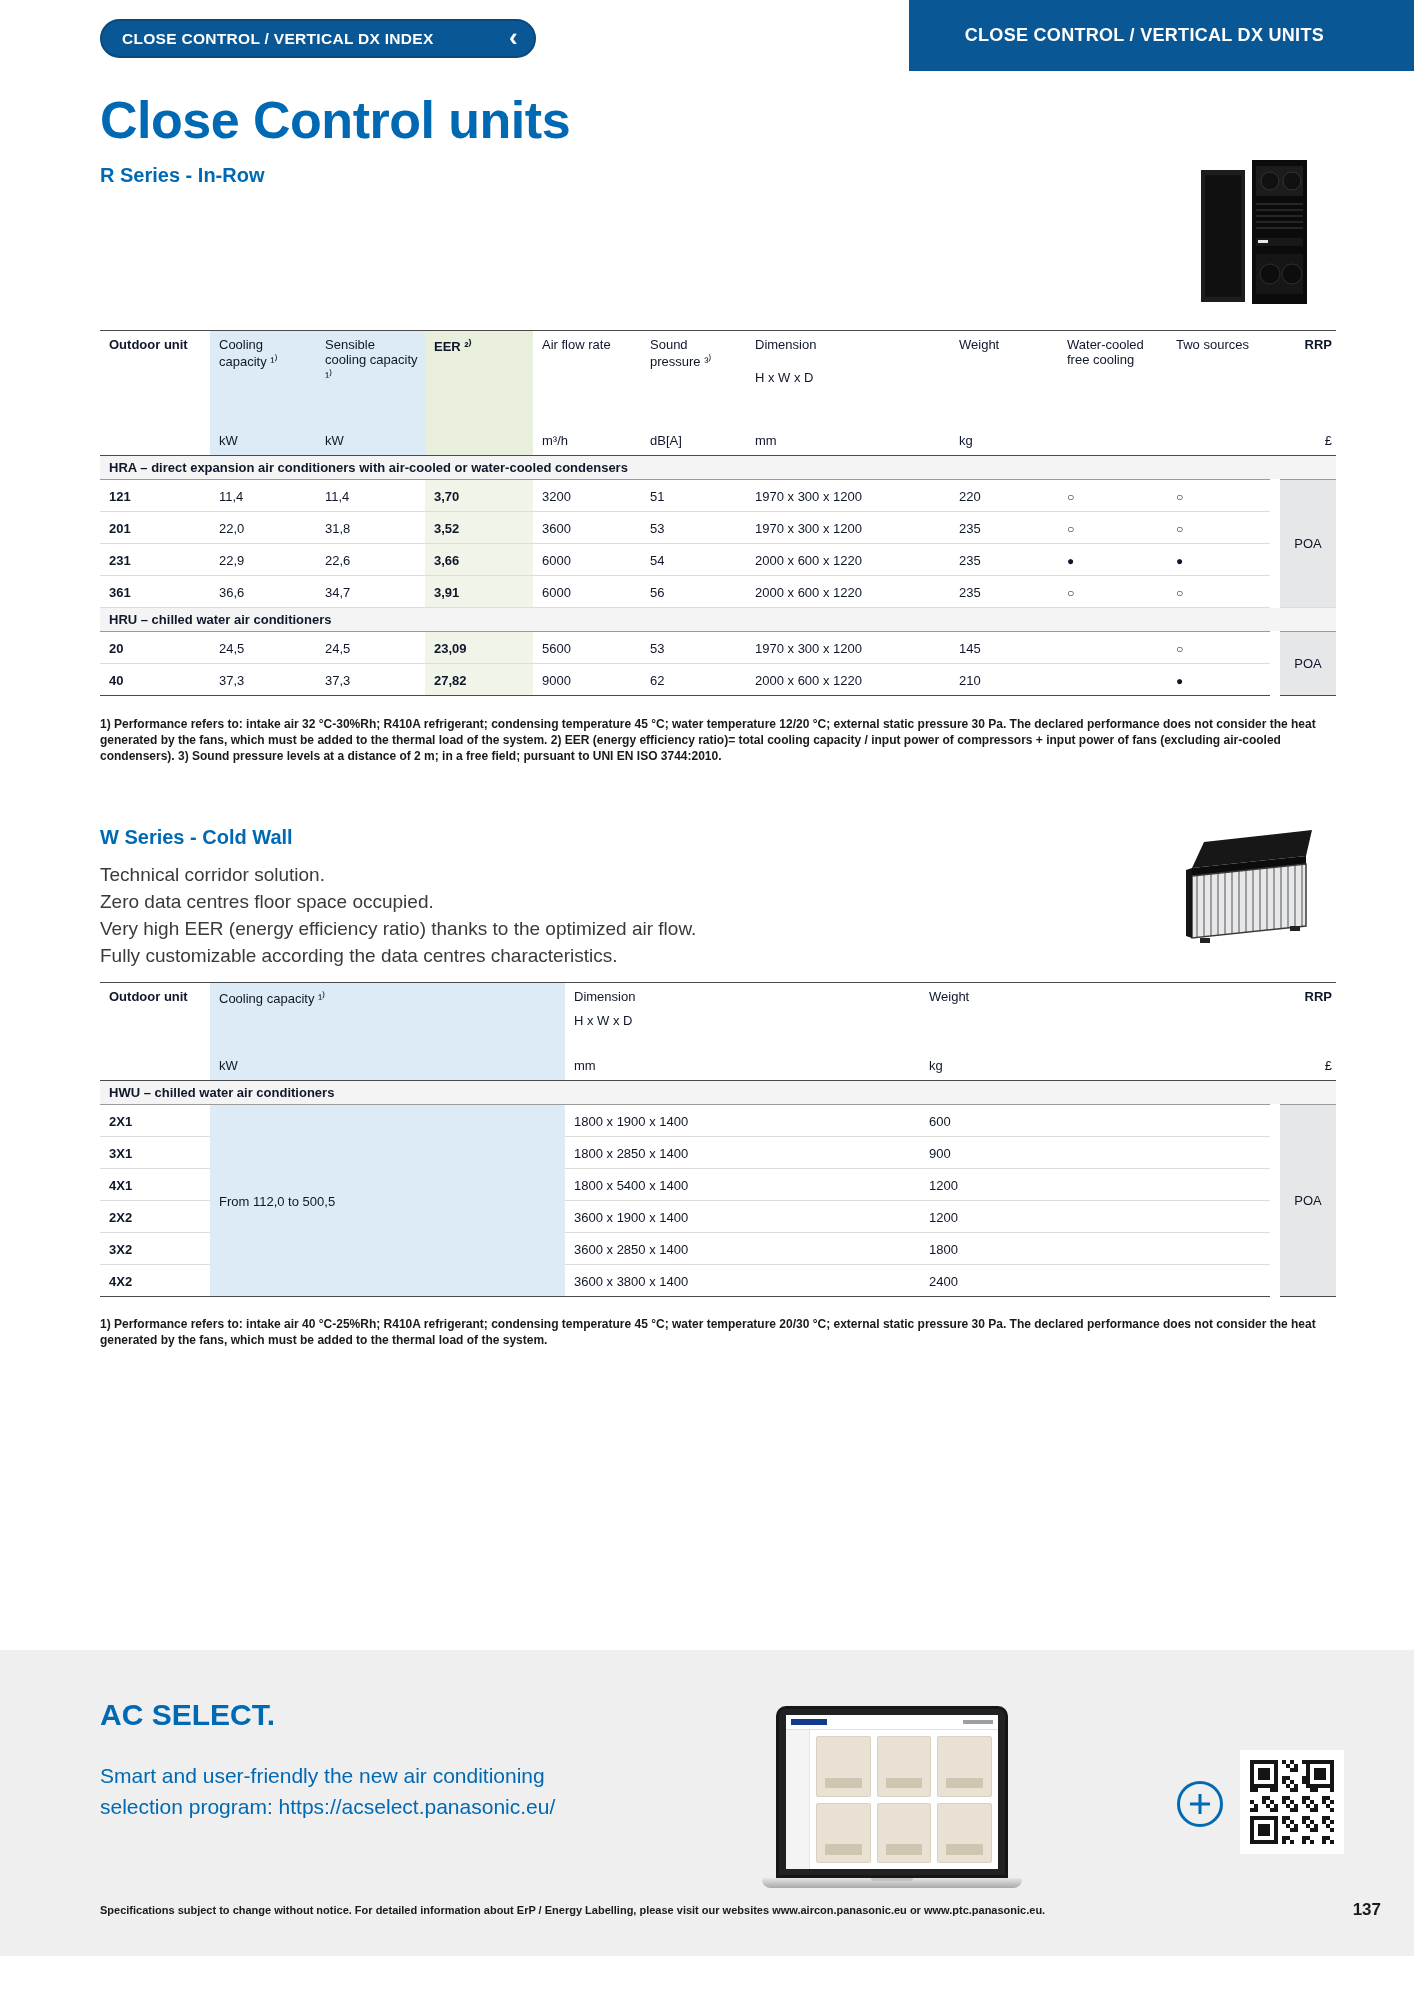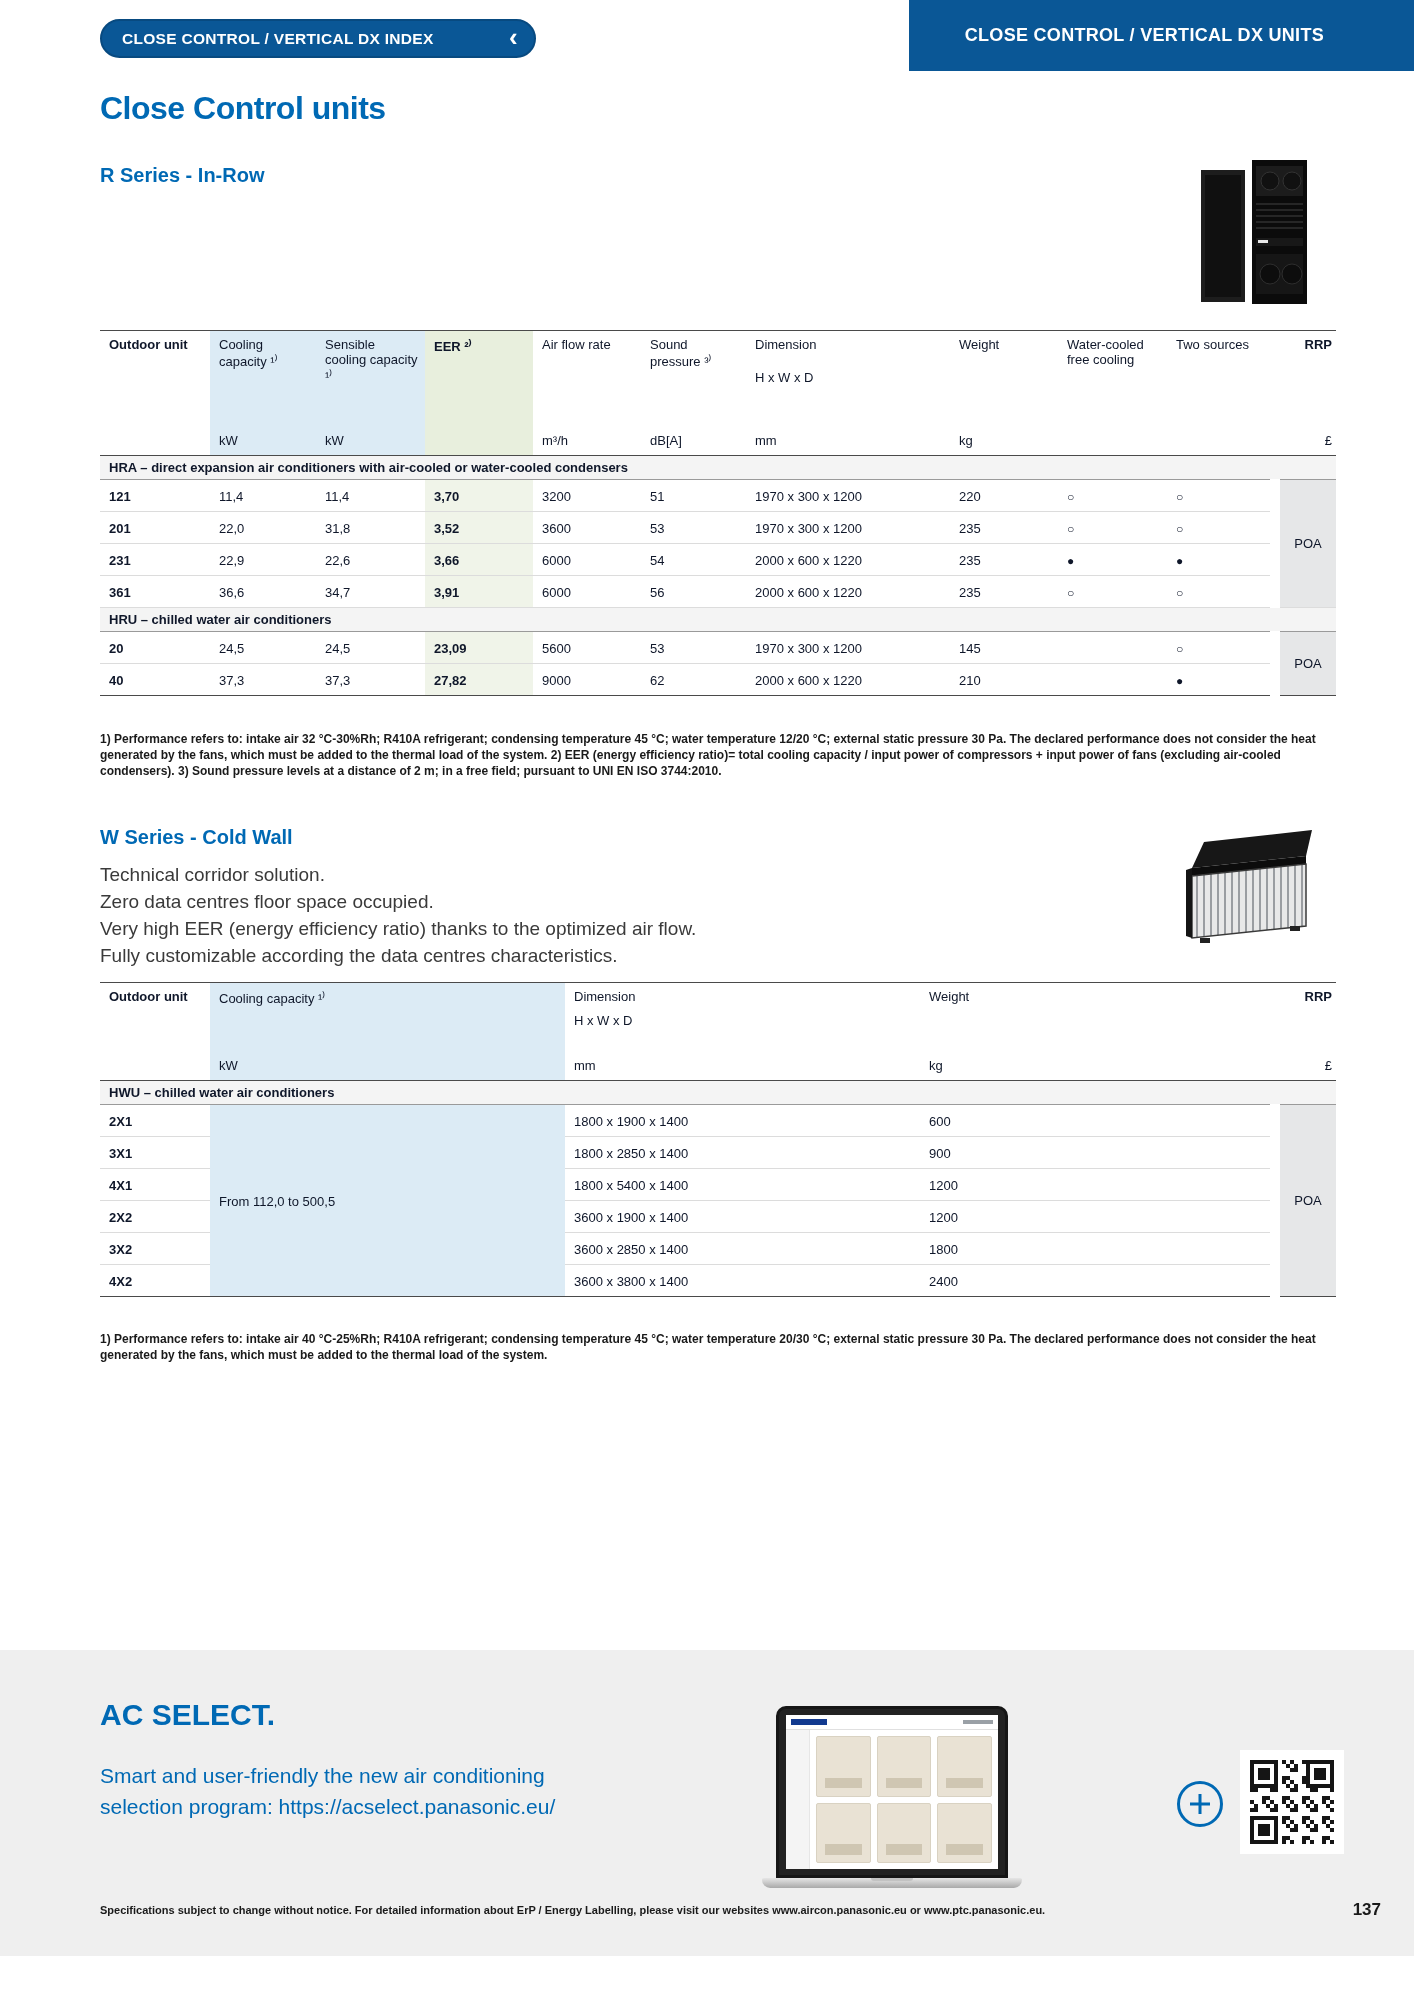--- a/index.html
+++ b/index.html
@@ -16,21 +16,21 @@
     padding: 0 16px 0 20px; font-size: 15.5px; font-weight: bold; letter-spacing: .3px; cursor: pointer;
   }
   .index-pill .chev { font-size: 26px; font-weight: bold; line-height: 1; margin-top: -4px; }
   .dx-banner {
     position: absolute; right: 0; top: 0; width: 505px; height: 71px;
     background: var(--banner-blue, #0a5796); color: #fff;
     display: flex; align-items: center; justify-content: flex-end;
     padding-right: 90px; font-weight: bold; font-size: 18px; letter-spacing: .3px;
   }
 
-  .page-title { position: absolute; left: 100px; top: 90px; font-size: 32px; font-weight: bold; color: var(--brand-blue, #0069b4); letter-spacing: -0.5px; }
+  .page-title { position: absolute; left: 100px; top: 90px; font-size: 52px; font-weight: bold; color: var(--brand-blue, #0069b4); letter-spacing: -0.5px; }
 
   
   .series-block { position: absolute; left: 100px; width: 1020px; }
   #r-series-block { top: 164px; }
   #w-series-block { top: 826px; }
   .series-heading { font-size: 20px; font-weight: bold; color: var(--brand-blue, #0069b4); margin-bottom: 12px; }
   .series-desc div { font-size: 19px; color: #3a3a3a; line-height: 27px; }
 
   .product-img { position: absolute; }
   #r-product { left: 1200px; top: 158px; }
@@ -53,21 +53,21 @@
   .spec tr.data td { height: 32px; vertical-align: middle; border-bottom: 1px solid #dcdcdc; }
   .spec tr.data.lastrow td { border-bottom: 1px solid #4a4a4a; }
   .spec td.poa { background: var(--poa-gray, #e6e7e8); border-left: 10px solid #fff; border-bottom: none; text-align: center; vertical-align: middle; font-weight: normal; padding: 0; }
   .spec td.poa.poa-last { border-bottom: 1px solid #4a4a4a; }
   .spec td.range-cell { background: var(--header-tint-blue, #dcebf5); vertical-align: middle; border-bottom: 1px solid #4a4a4a !important; }
   .spec td.sym { font-size: 12px; }
   .sub { margin-top: 18px; }
   #w-table .sub { margin-top: 9px; }
 
   
-  .footnote { position: absolute; left: 100px; width: 1236px; font-size: 12px; font-weight: bold; line-height: 16px; color: #1a1a1a; margin-top: 15px; }
+  .footnote { position: absolute; left: 100px; width: 1236px; font-size: 12px; font-weight: bold; line-height: 16px; color: #1a1a1a; }
   #footnote-r { top: 716px; }
   #footnote-w { top: 1316px; }
 
   
   .promo-band { position: absolute; left: 0; top: 1650px; width: 1414px; height: 306px; background: var(--promo-band-gray, #efefef); }
   .promo-title { position: absolute; left: 100px; top: 48px; font-size: 30px; font-weight: bold; color: var(--brand-blue, #0069b4); }
   .promo-lines { position: absolute; left: 100px; top: 110px; font-size: 21px; font-weight: normal; color: var(--brand-blue, #0069b4); line-height: 31px; }
   .promo-link { color: var(--brand-blue, #0069b4); cursor: pointer; }
 
   .laptop { position: absolute; left: 762px; top: 56px; width: 260px; }

